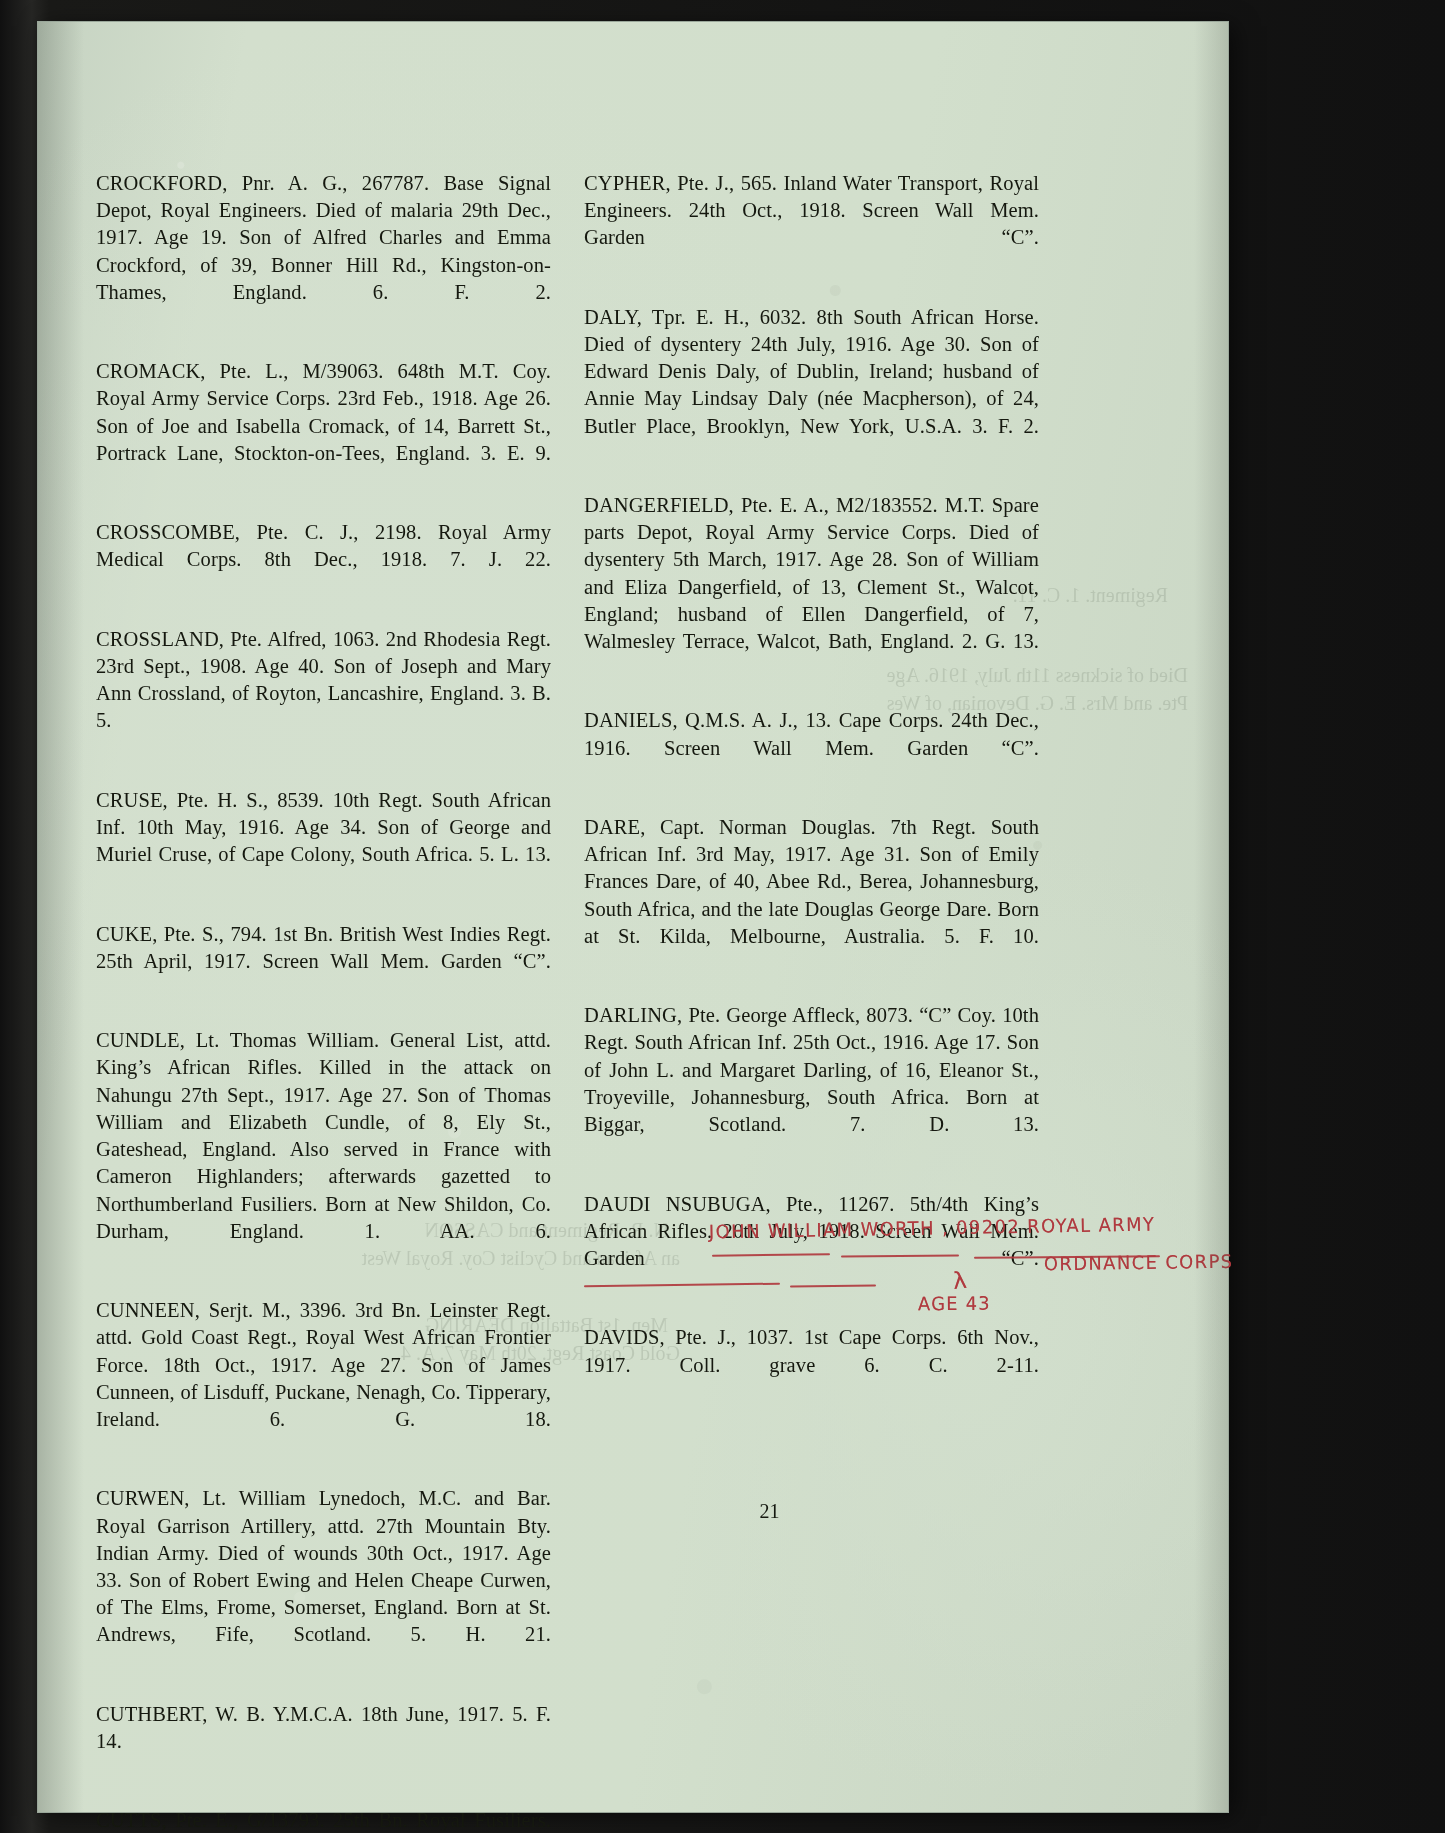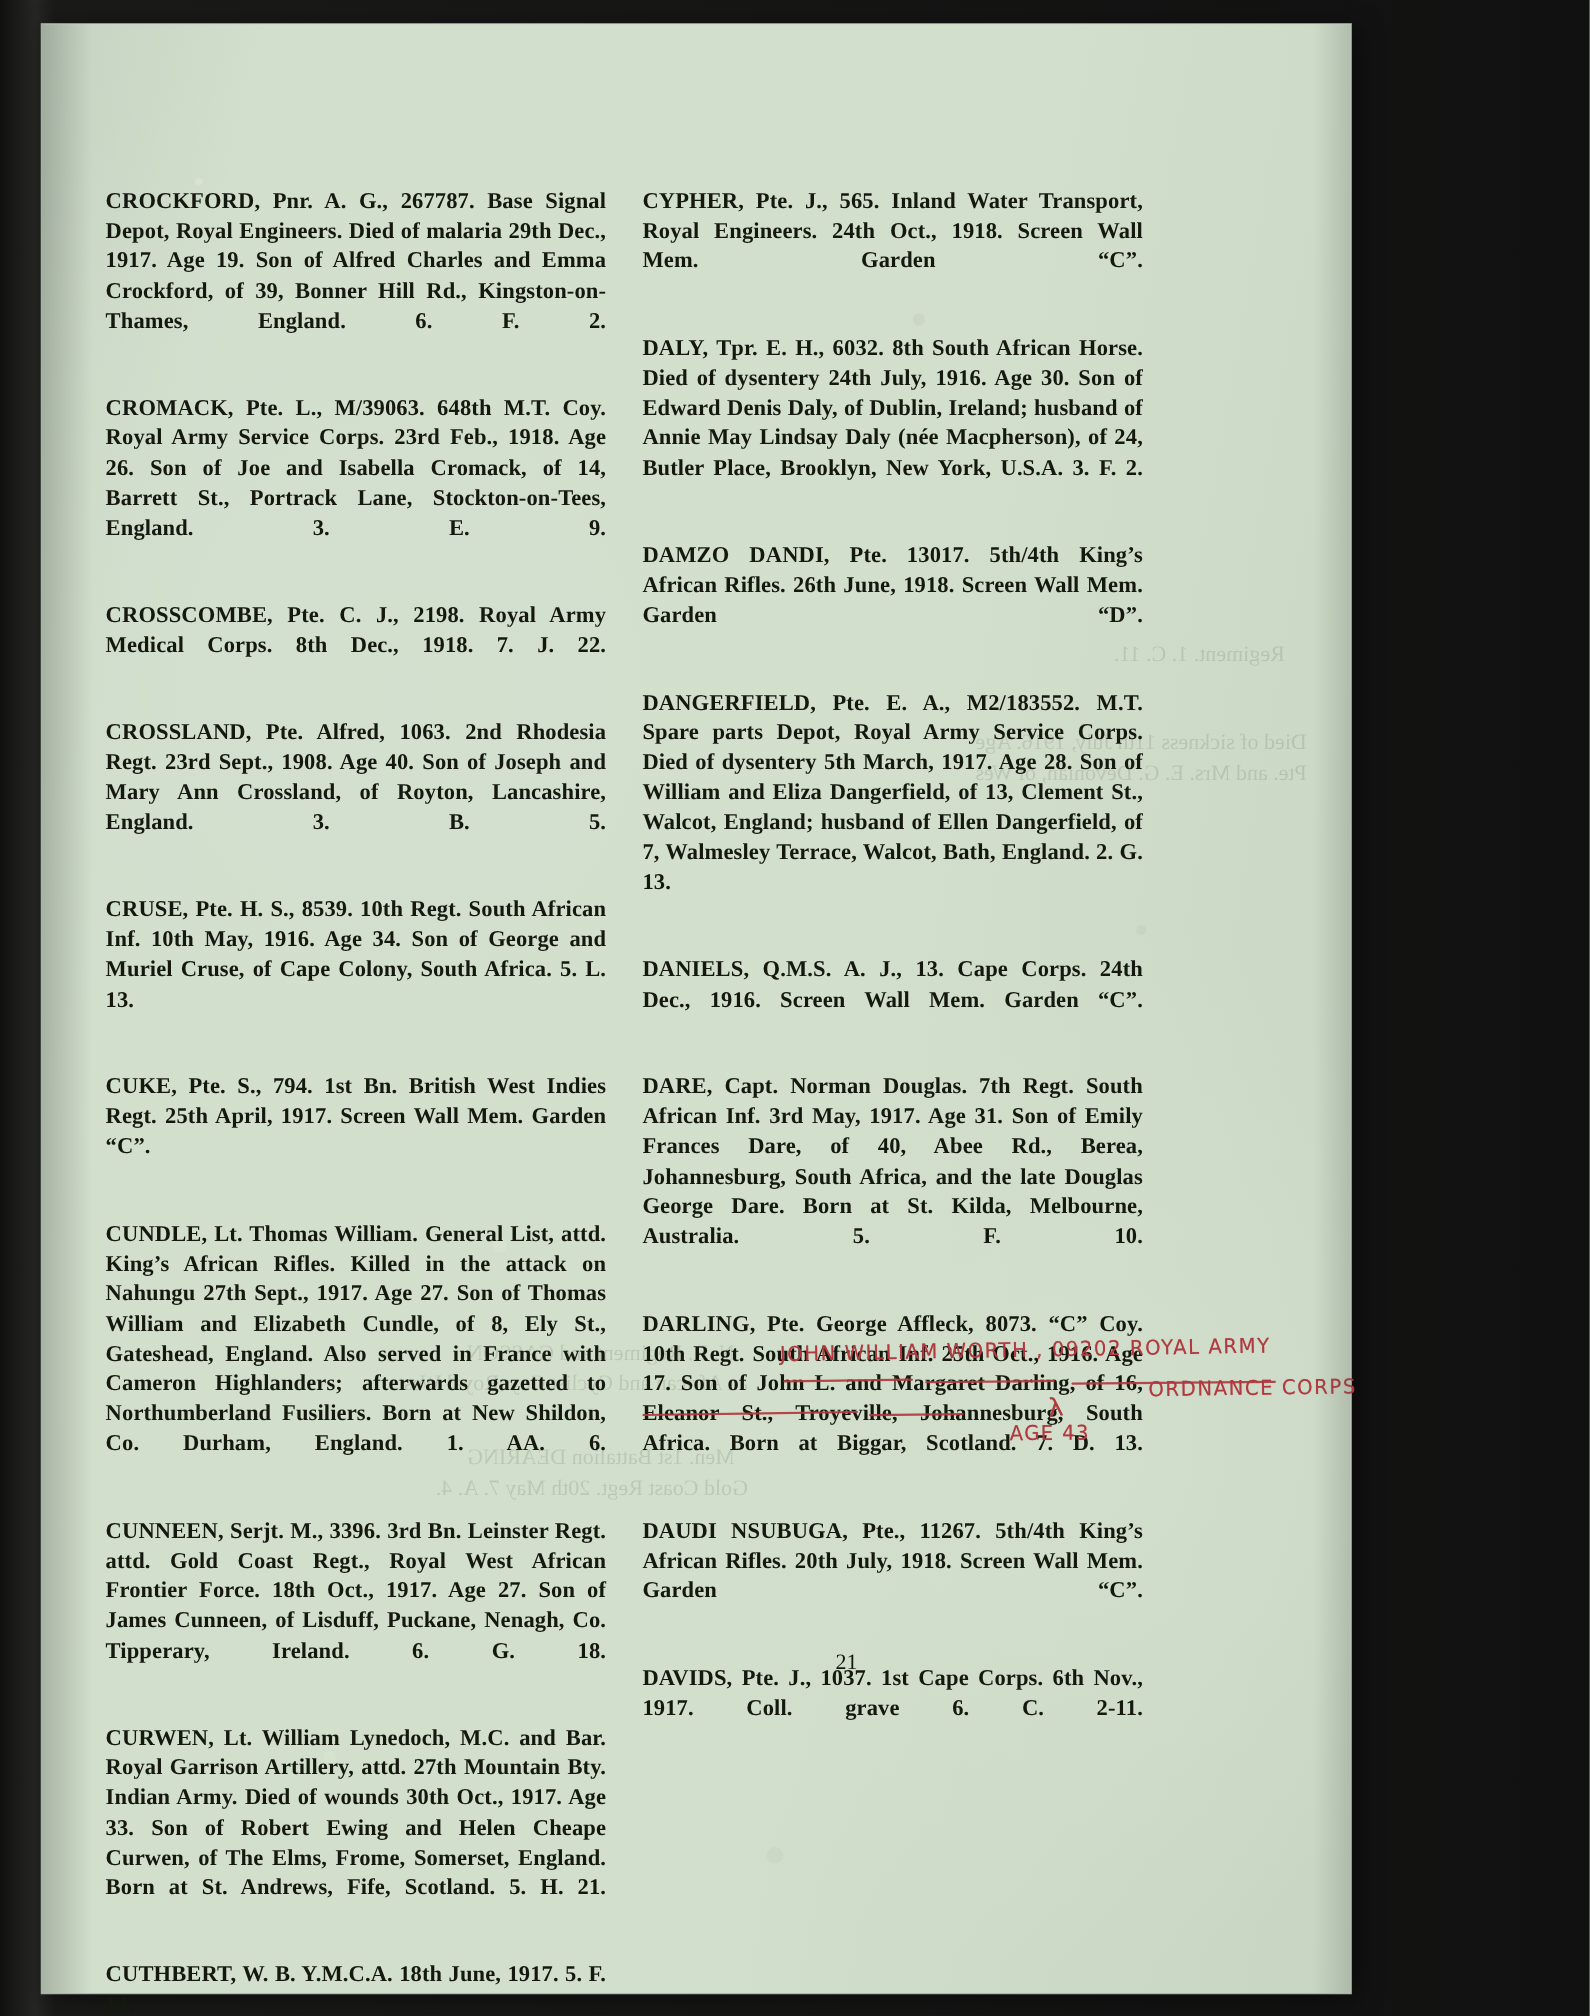--- a/index.html
+++ b/index.html
@@ -52,21 +52,21 @@
   #page-edge-right{
     position:absolute; right:0; top:0; bottom:0; width:34px;
     background:linear-gradient(270deg, rgba(80,88,78,.22), rgba(80,88,78,0));
     pointer-events:none;
   }
 
   
   #text-body{
     position:absolute;
     left:18px; top:148px;
-    width:1152px; height:1280px;font-weight:bold;
+    width:1152px; height:1280px;
   }
   .column{
     position:absolute; top:0;
     width:455px;
   }
   #column-left { left:40px;  }
   #column-right{ left:528px; }
 
   .entry{
     margin:0 0 25px 0;
@@ -188,21 +188,20 @@
       <p class="entry">CUNDLE, Lt. Thomas William. General List, attd. King’s African Rifles. Killed in the attack on Nahungu 27th Sept., 1917. Age 27. Son of Thomas William and Elizabeth Cundle, of 8, Ely St., Gateshead, England. Also served in France with Cameron Highlanders; afterwards gazetted to Northumberland Fusiliers. Born at New Shildon, Co. Durham, England.   1. AA. 6.</p>
       <p class="entry">CUNNEEN, Serjt. M., 3396. 3rd Bn. Leinster Regt. attd. Gold Coast Regt., Royal West African Frontier Force. 18th Oct., 1917. Age 27. Son of James Cunneen, of Lisduff, Puckane, Nenagh, Co. Tipperary, Ireland.  6. G. 18.</p>
       <p class="entry">CURWEN, Lt. William Lynedoch, M.C. and Bar. Royal Garrison Artillery, attd. 27th Mountain Bty. Indian Army. Died of wounds 30th Oct., 1917. Age 33. Son of Robert Ewing and Helen Cheape Curwen, of The Elms, Frome, Somerset, England. Born at St. Andrews, Fife, Scotland.  5. H. 21.</p>
       <p class="entry">CUTHBERT, W. B. Y.M.C.A. 18th June, 1917.  5. F. 14.</p>
       <p class="entry">CUTTS, Pte. E., G/13793. 25th Bn. Royal Fusiliers. 12th July, 1917. 6. M. 1.</p>
     </div>
 
     <div class="column" id="column-right">
       <p class="entry">CYPHER, Pte. J., 565. Inland Water Transport, Royal Engineers. 24th Oct., 1918. Screen Wall Mem. Garden “C”.</p>
       <p class="entry">DALY, Tpr. E. H., 6032. 8th South African Horse. Died of dysentery 24th July, 1916. Age 30. Son of Edward Denis Daly, of Dublin, Ireland; husband of Annie May Lindsay Daly (née Macpherson), of 24, Butler Place, Brooklyn, New York, U.S.A.   3. F. 2.</p>
-      <p class="entry">DAMZO DANDI, Pte. 13017. 5th/4th King’s African Rifles. 26th June, 1918. Screen Wall Mem. Garden “D”.</p>
       <p class="entry">DANGERFIELD, Pte. E. A., M2/183552. M.T. Spare parts Depot, Royal Army Service Corps. Died of dysentery 5th March, 1917. Age 28. Son of William and Eliza Dangerfield, of 13, Clement St., Walcot, England; husband of Ellen Dangerfield, of 7, Walmesley Terrace, Walcot, Bath, England.  2. G. 13.</p>
       <p class="entry">DANIELS, Q.M.S. A. J., 13. Cape Corps. 24th Dec., 1916. Screen Wall Mem. Garden “C”.</p>
       <p class="entry">DARE, Capt. Norman Douglas. 7th Regt. South African Inf. 3rd May, 1917. Age 31. Son of Emily Frances Dare, of 40, Abee Rd., Berea, Johannesburg, South Africa, and the late Douglas George Dare. Born at St. Kilda, Melbourne, Australia.  5. F. 10.</p>
       <p class="entry">DARLING, Pte. George Affleck, 8073. “C” Coy. 10th Regt. South African Inf. 25th Oct., 1916. Age 17. Son of John L. and Margaret Darling, of 16, Eleanor St., Troyeville, Johannesburg, South Africa. Born at Biggar, Scotland. 7. D. 13.</p>
       <p class="entry">DAUDI NSUBUGA, Pte., 11267. 5th/4th King’s African Rifles. 20th July, 1918. Screen Wall Mem. Garden “C”.</p>
       <p class="entry">DAVIDS, Pte. J., 1037. 1st Cape Corps. 6th Nov., 1917. Coll. grave 6. C. 2-11.</p>
     </div>
 
   </div>
 

